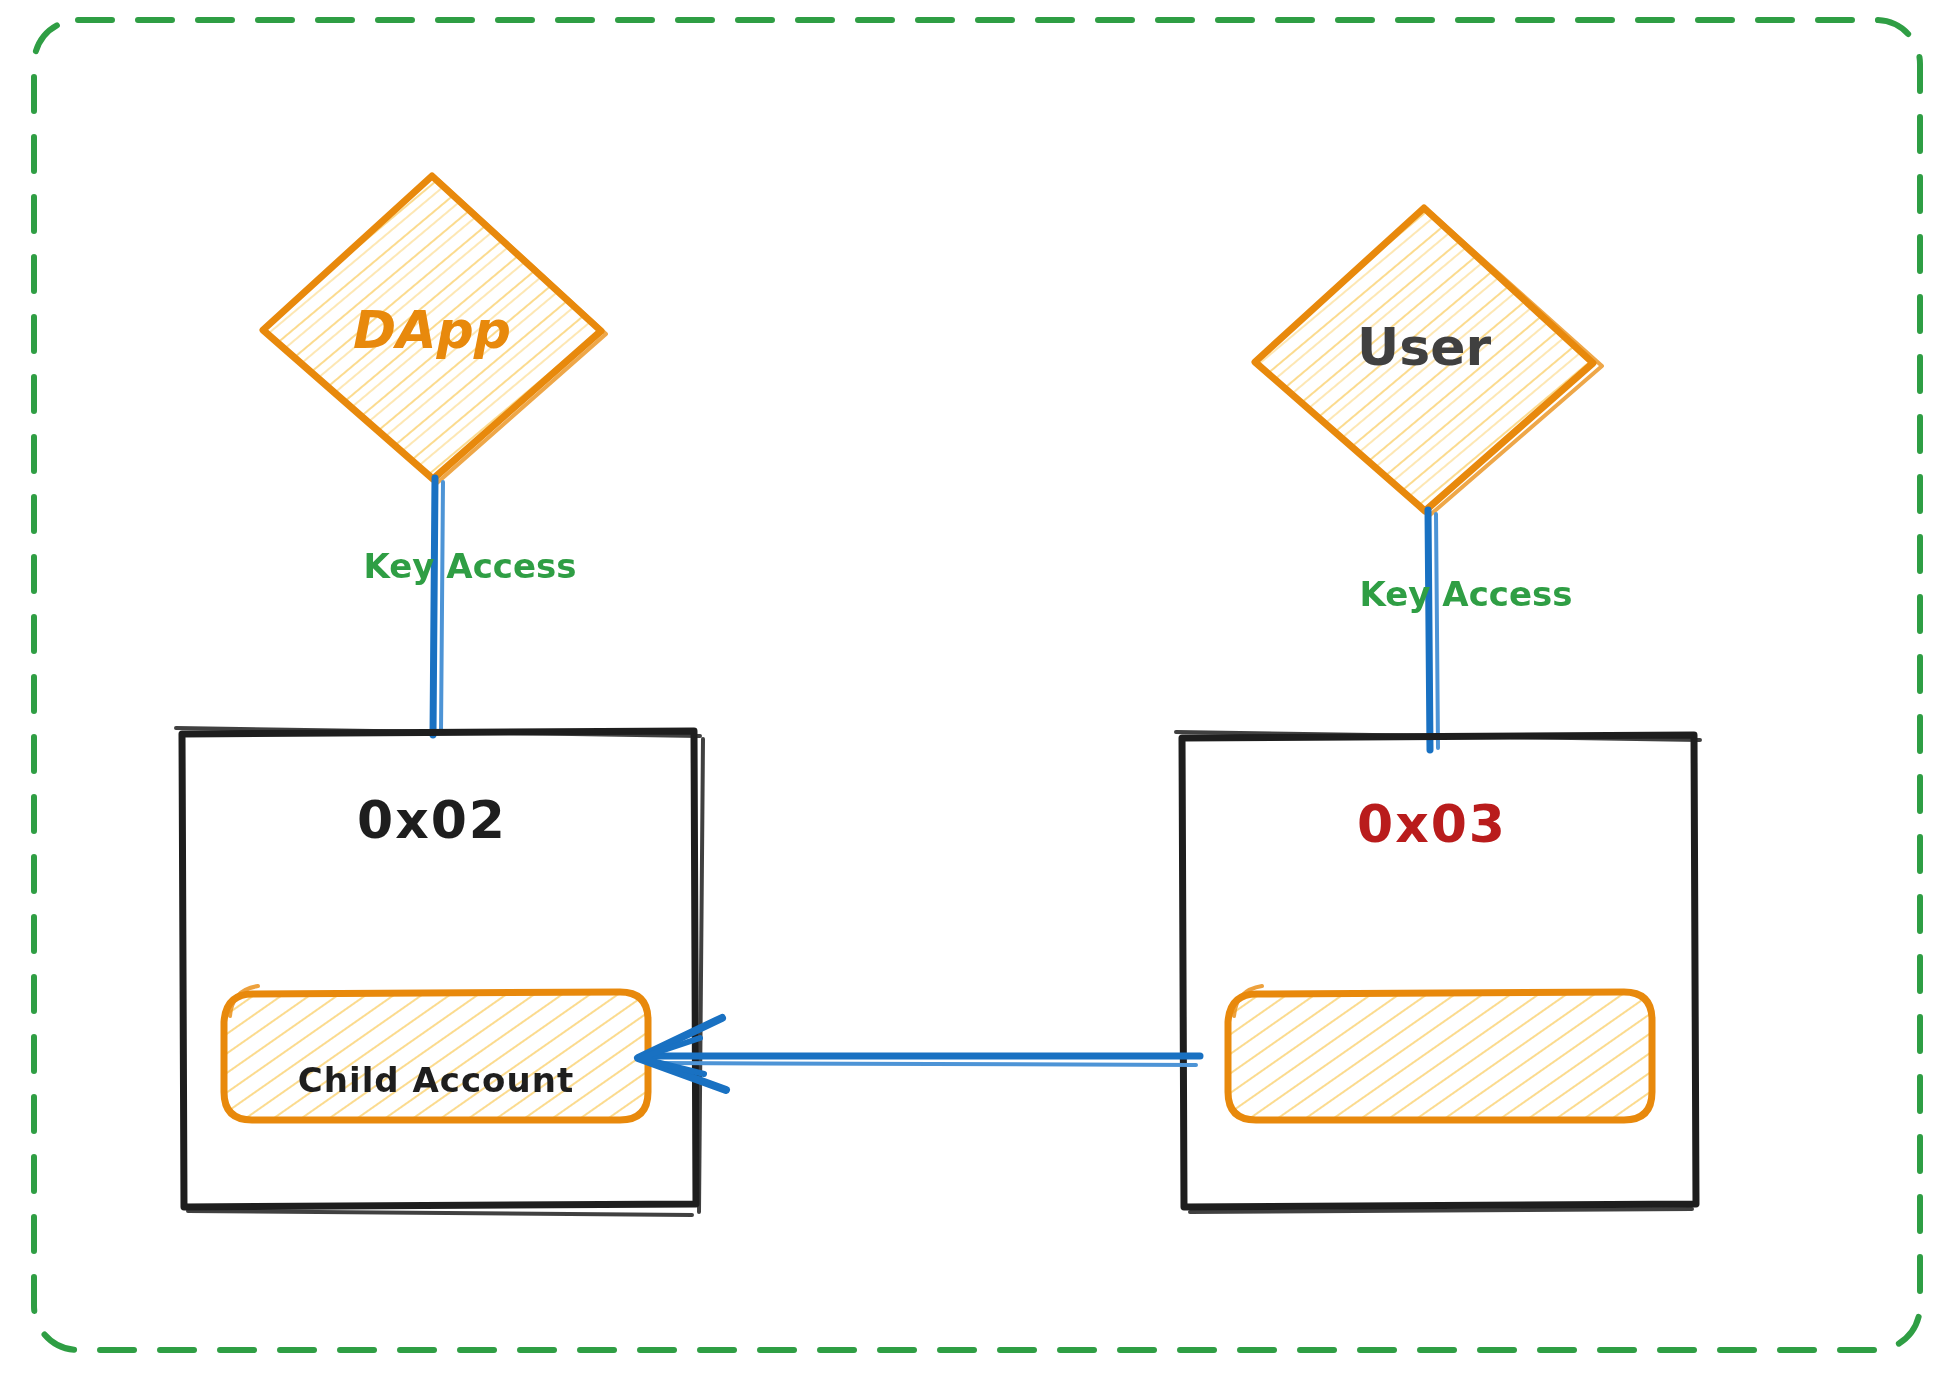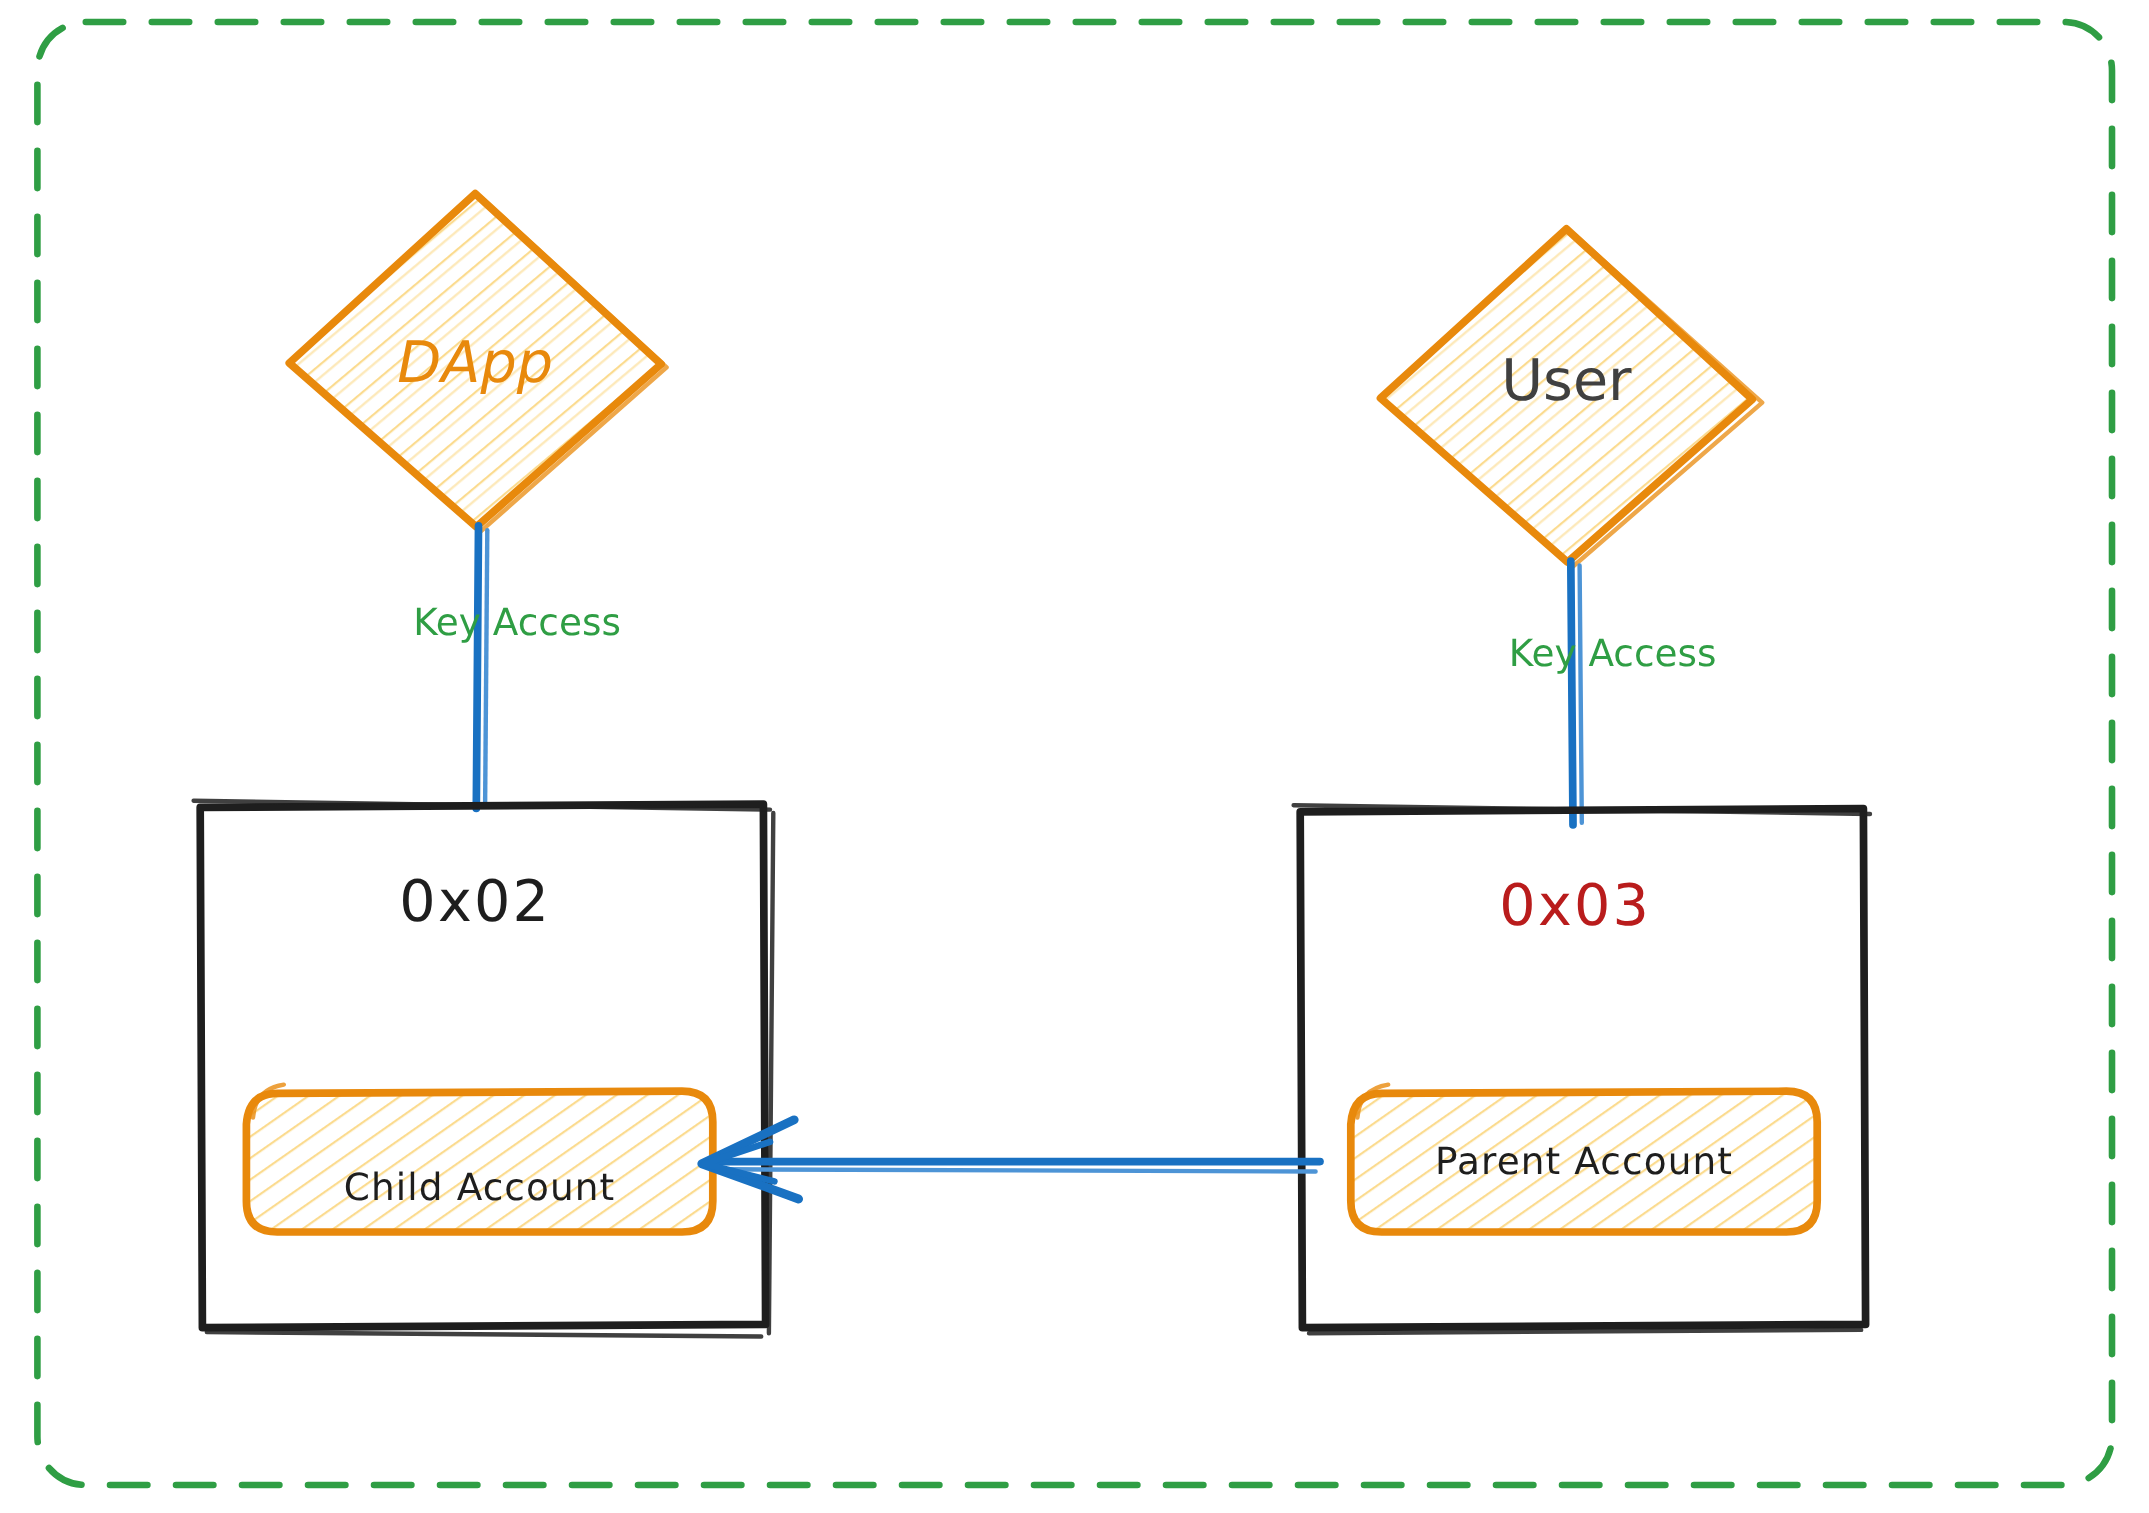--- a/index.html
+++ b/index.html
@@ -1,21 +1,21 @@
 <!DOCTYPE html>
 <html><head>
 <meta charset="utf-8">
 <style>
   html,body{margin:0;padding:0;background:#ffffff;}
   body{width:1954px;height:1375px;position:relative;overflow:hidden;
        font-family:"DejaVu Sans", sans-serif;}
   #stage{position:absolute;inset:0;}
   svg{position:absolute;top:0;left:0;width:1954px;height:1375px;}
   .lbl{position:absolute;white-space:nowrap;pointer-events:none;}
-  .node-text{font-family:"DejaVu Sans", sans-serif;}
+  .node-text{font-family:"DejaVu Sans", sans-serif;font-weight:bold;}
 </style>
 </head>
 <body>
 
 <div id="stage">
 
   <svg viewBox="0 0 1954 1375" xmlns="http://www.w3.org/2000/svg">
     <defs>
       <pattern id="hatch" width="16" height="16" patternTransform="rotate(55)" patternUnits="userSpaceOnUse">
         <line x1="0" y1="0" x2="0" y2="16" stroke="#FBD989" stroke-width="4"></line>
@@ -92,22 +92,20 @@
 
   <div class="lbl node-text" style="left:432px;top:820px;transform:translate(-50%,-50%);
               font-size:52px;color:#1e1e1e;letter-spacing:2px;">0x02</div>
 
   <div class="lbl node-text" style="left:1432px;top:824px;transform:translate(-50%,-50%);
               font-size:52px;color:#b91c1c;letter-spacing:2px;text-align:right;">0x03</div>
 
   <div class="lbl node-text" style="left:436px;top:1056px;transform:translate(-50%,-50%);
               font-size:34px;color:#1e1e1e;letter-spacing:1px;margin-top:24px;">Child Account</div>
 
-  <div class="lbl node-text" style="left:1440px;top:1056px;transform:translate(-50%,-50%);
-              font-size:34px;color:#1e1e1e;letter-spacing:1px;">Parent Account</div>
 
   <div class="lbl node-text" style="left:470px;top:566px;transform:translate(-50%,-50%);
               font-size:34px;color:#2f9e44;">Key Access</div>
 
   <div class="lbl node-text" style="left:1466px;top:594px;transform:translate(-50%,-50%);
               font-size:34px;color:#2f9e44;">Key Access</div>
 
 
 </div>
 

